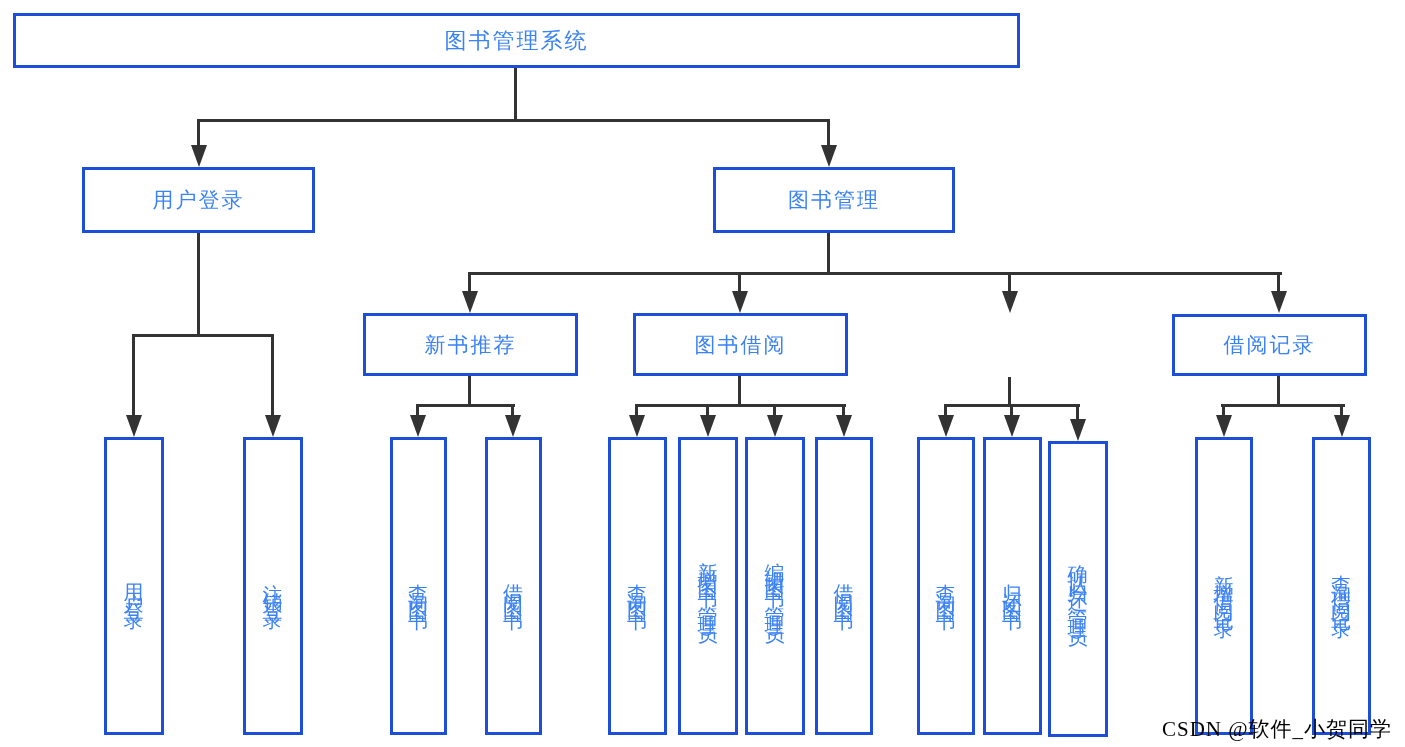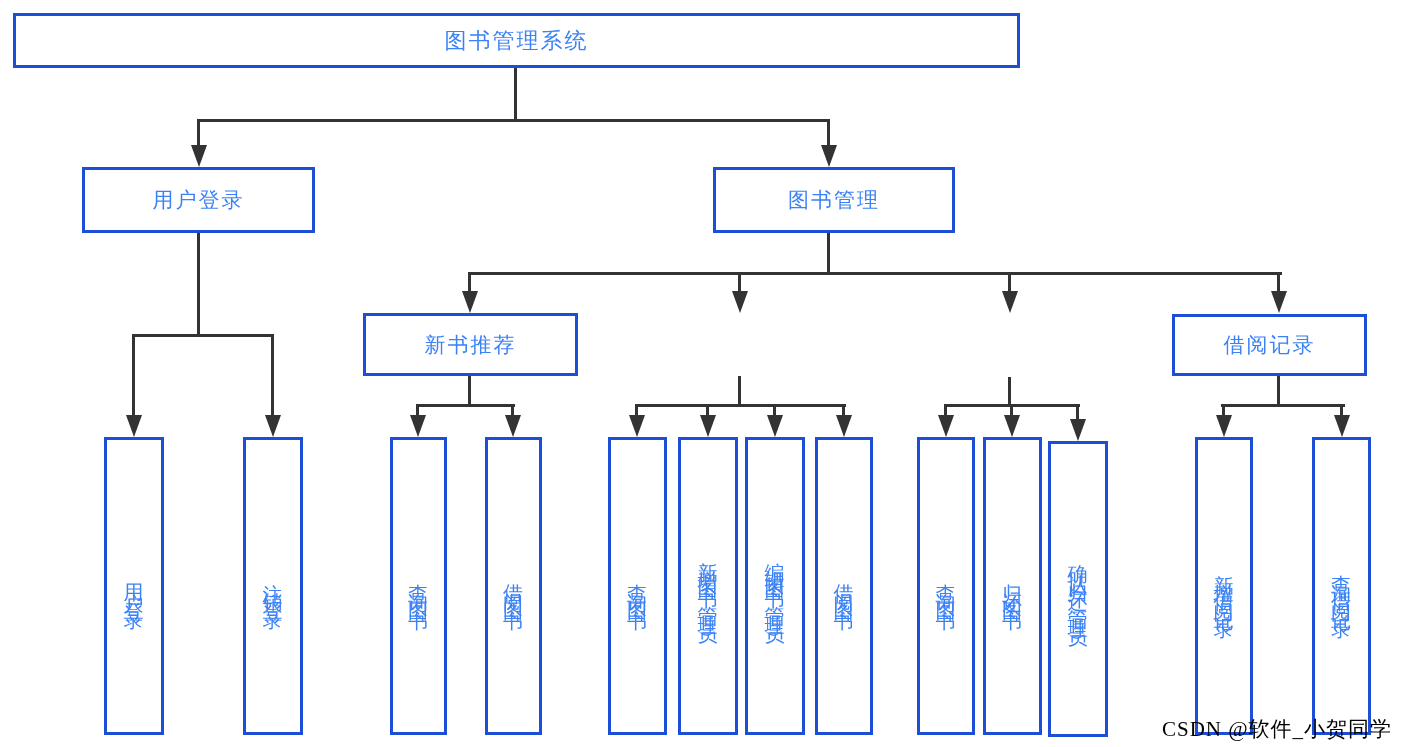--- a/index.html
+++ b/index.html
@@ -95,20 +95,23 @@
   <div class="vline" style="left:827px; top:233px; height:40px;"></div>
   <div class="hline" style="left:468px; top:272px; width:814px;"></div>
   <div class="arrow" style="left:468px; top:273px; height:18px;"></div>
   <div class="arrow" style="left:738px; top:273px; height:18px;"></div>
   <div class="arrow" style="left:1008px; top:273px; height:18px;"></div>
   <div class="arrow" style="left:1277px; top:273px; height:18px;"></div>
 
   <div class="box" style="left:363px; top:313px; width:215px; height:63px;">
     <span class="hlabel">新书推荐</span>
   </div>
+  <div class="box" style="left:633px; top:313px; width:215px; height:63px;">
+    <span class="hlabel">图书借阅</span>
+  </div>
   <div class="box" style="left:1172px; top:314px; width:195px; height:62px;">
     <span class="hlabel">借阅记录</span>
   </div>
 
   <div class="vline" style="left:468px; top:376px; height:29px;"></div>
   <div class="hline" style="left:416px; top:404px; width:99px;"></div>
   <div class="arrow" style="left:416px; top:405px; height:10px;"></div>
   <div class="arrow" style="left:511px; top:405px; height:10px;"></div>
 
   <div class="box vbox" style="left:390px; top:437px; width:57px; height:298px;">

